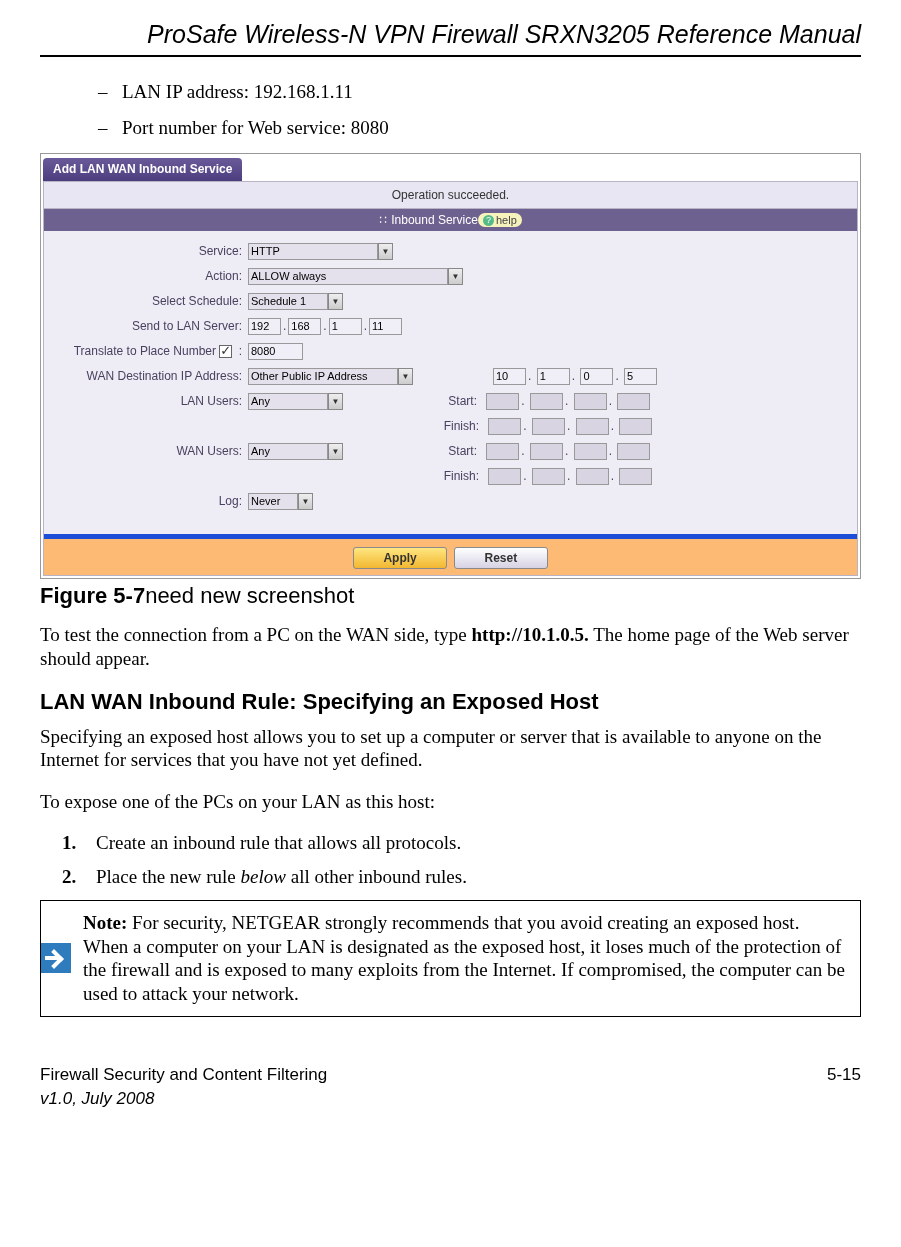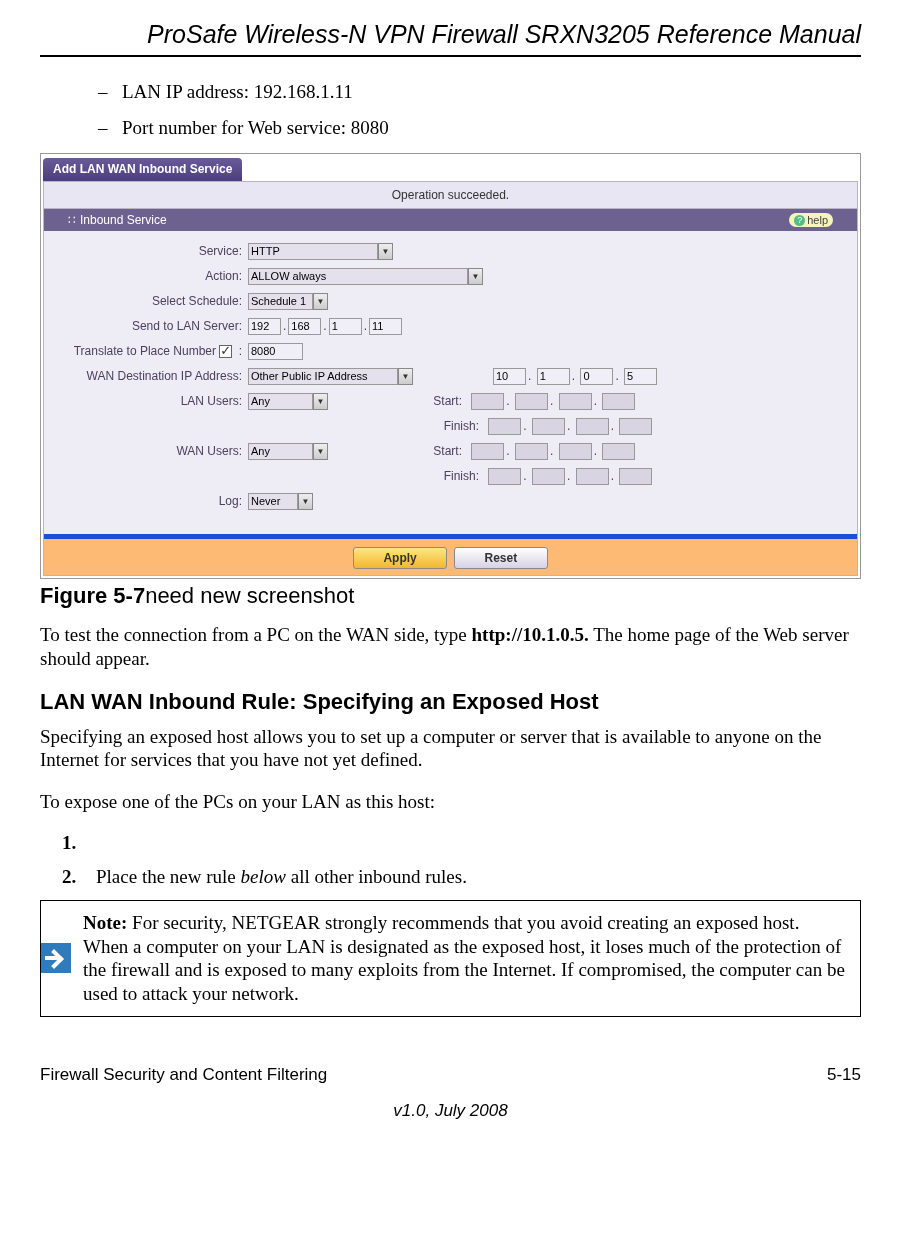--- a/index.html
+++ b/index.html
@@ -6,31 +6,31 @@
     body { font-family: "Times New Roman", serif; font-size:19px; color:#000; background:#fff; width:901px; padding:20px 40px 10px 40px; }
     .hdr { text-align:right; font-style:italic; font-family: Arial, sans-serif; font-size:25px; margin-bottom:6px; }
     hr.top { border:none; border-top:2px solid #000; margin-bottom:24px; }
     .bullets { margin-left:58px; margin-bottom:14px; }
     .bullet-row { display:flex; margin-bottom:14px; }
     .dash { width:24px; }
     .figwrap { border:1px solid #999; padding:2px; margin-top:8px; }
     .tab { display:inline-block; background:linear-gradient(#6a5a9a,#4c3d7e); color:#fff; font:bold 12px Arial; padding:4px 10px 5px 10px; border-radius:4px 4px 0 0; }
     .status { background:#e8e6f2; text-align:center; font:12px Arial; color:#333; padding:6px 0; border:1px solid #b9b3c6; border-bottom:none; }
     .panel { border:1px solid #b9b3c6; background:#eeecf4; }
-    .panel-hdr { background:#6d618f; color:#fff; font:12px Arial; padding:4px 24px; display:flex; justify-content:space-between; align-items:center; }
+    .panel-hdr { background:#6d618f; color:#fff; font:12px Arial; padding:4px 16px; display:flex; justify-content:center; align-items:center; }
     .help { background:#f7f3bc; color:#444; border-radius:8px; font:11px Arial; padding:1px 5px; display:inline-flex; align-items:center; gap:2px; }
     .help .q { display:inline-block; width:11px; height:11px; border-radius:50%; background:#5b8; color:#fff; text-align:center; line-height:11px; font-size:9px; }
     .form { padding:10px 14px 18px 14px; font:12px Arial; color:#4a4160; }
     .row { display:flex; align-items:center; margin-bottom:5px; min-height:20px; }
     .lbl { width:190px; text-align:right; padding-right:6px; }
     .sel, .txt { border:1px solid #999; background:#f0eef6; font:11px Arial; padding:1px 2px; height:17px; }
     .sel { background:#e4e1ed; }
     .w-lg { width:130px; }
-    .w-xl { width:220px; }
-    .w-sm { width:65px; }
+    .w-xl { width:200px; }
+    .w-sm { width:80px; }
     .w-xs { width:55px; }
     .ip input { width:33px; text-align:left; }
     .dot { margin:0 2px; }
     .rcol { margin-left:80px; }
     .rlbl { width:60px; text-align:right; display:inline-block; padding-right:6px; }
     .btnbar { text-align:center; padding:6px 9px; background:#fdba74; border-top:5px solid #1d4ed8; }
     .fbtn { display:inline-block; width:94px; font:bold 12px Arial; color:#333; text-align:center; padding:3px 0; border:1px solid #8a8a8a; border-radius:3px; margin:0 1px; }
     .apply { background:linear-gradient(#ffe680,#f2b731); }
     .reset { background:linear-gradient(#fff,#d6d2e4); }
     .cap { font-family: Arial, sans-serif; font-size:22px; margin:4px 0 14px 0; }
@@ -41,21 +41,21 @@
     .ol-row { display:flex; margin-bottom:12px; }
     .ol-num { font-weight:bold; width:34px; }
     .note-box { border:1px solid #000; display:flex; margin-top:8px; }
     .note-ico { width:60px; display:flex; align-items:center; justify-content:center; }
     .arrow { width:30px; height:30px; background:#2e7bbd; position:relative; }
     .arrow::after { content:""; position:absolute; left:6px; top:9px; width:10px; height:10px; border-top:4px solid #fff; border-right:4px solid #fff; transform:rotate(45deg); }
     .arrow::before { content:""; position:absolute; left:4px; top:13px; width:16px; height:4px; background:#fff; }
     .note-txt { padding:10px 12px; line-height:1.25; }
     .ftr { margin-top:48px; font-family: Arial, sans-serif; font-size:17px; }
     .ftr-top { display:flex; justify-content:space-between; }
-    .ftr-mid { text-align:center; font-style:italic; margin-top:16px; }
+    .ftr-mid { font-style:italic; margin-top:4px; }
     .chk { display:inline-block; width:13px; height:13px; border:1px solid #666; background:#fff; vertical-align:middle; position:relative; margin-right:3px; }
     .chk::after { content:"✓"; position:absolute; left:0; top:-3px; font-size:13px; color:#333; }
     .dd { display:inline-flex; align-items:center; }
     .dd-arrow { width:15px; height:17px; border:1px solid #888; background:linear-gradient(#eee,#ccc); display:inline-flex; align-items:center; justify-content:center; font-size:8px; color:#333; }
     .ip-blank input { background:#d8d4e2; }
   </style>
 </head>
 <body>
 
 <div class="hdr">ProSafe Wireless-N VPN Firewall SRXN3205 Reference Manual</div>
@@ -204,20 +204,21 @@
 </p>
 
 <div class="h2">LAN WAN Inbound Rule: Specifying an Exposed Host</div>
 
 <p class="body-p">Specifying an exposed host allows you to set up a computer or server that is available to anyone on the Internet for services that you have not yet defined.</p>
 <p class="body-p">To expose one of the PCs on your LAN as this host:</p>
 
 <div class="ol">
   <div class="ol-row">
     <span class="ol-num">1.</span>
+      <span>Create an inbound rule that allows all protocols.</span>
   </div>
   <div class="ol-row">
     <span class="ol-num">2.</span>
       <span><span>Place the new rule </span><i>below</i><span> all other inbound rules.</span></span>
   </div>
 </div>
 
 <div class="note-box">
   <div class="note-ico">
       <div class="arrow"></div>

